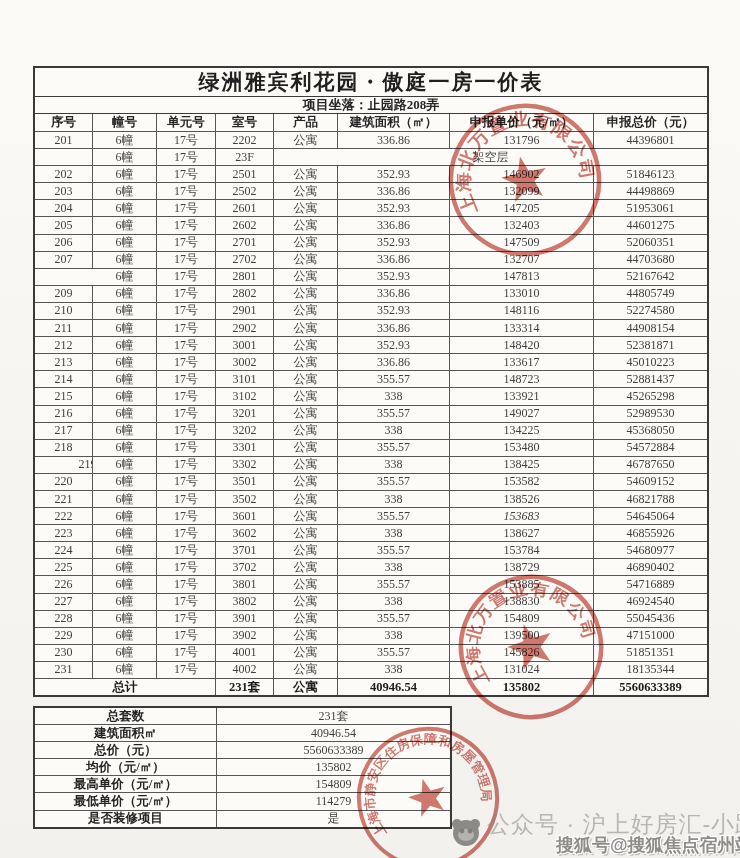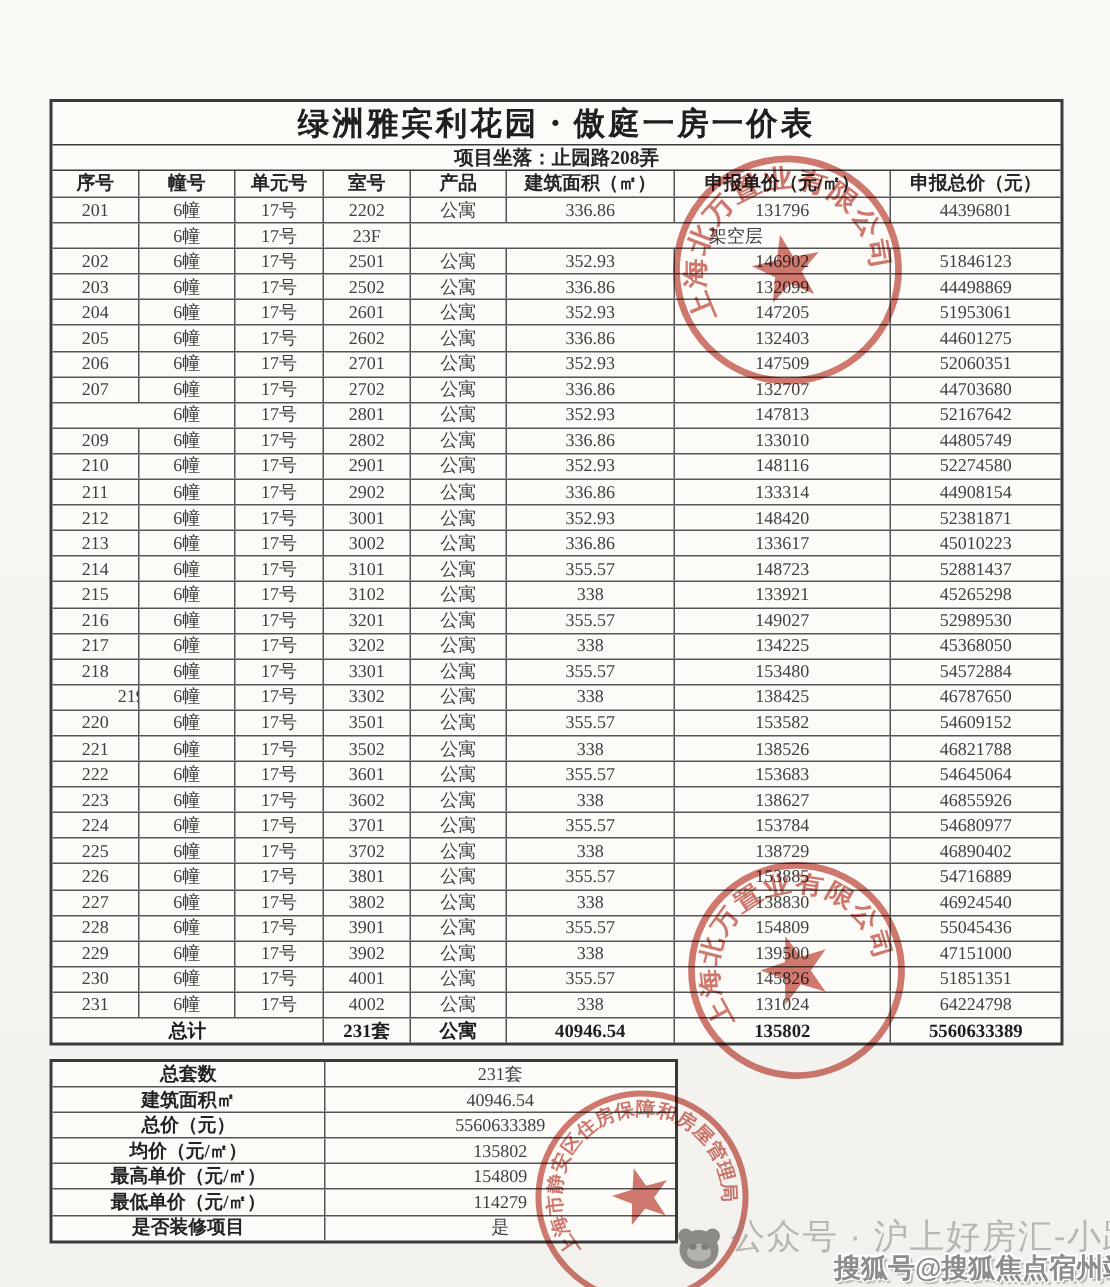--- a/index.html
+++ b/index.html
@@ -294,21 +294,21 @@
           <div class="td" style="width: 144px;">138526</div>
           <div class="td" style="width: 113px;">46821788</div>
         </div>
         <div class="tr">
           <div class="td" style="width: 58px;">222</div>
           <div class="td" style="width: 64px;">6幢</div>
           <div class="td" style="width: 59px;">17号</div>
           <div class="td" style="width: 58px;">3601</div>
           <div class="td" style="width: 64px;">公寓</div>
           <div class="td" style="width: 112px;">355.57</div>
-          <div class="td" style="width: 144px;">153683</div>
+          <div class="td" style="width: 144px; font-style: italic;">153683</div>
           <div class="td" style="width: 113px;">54645064</div>
         </div>
         <div class="tr">
           <div class="td" style="width: 58px;">223</div>
           <div class="td" style="width: 64px;">6幢</div>
           <div class="td" style="width: 59px;">17号</div>
           <div class="td" style="width: 58px;">3602</div>
           <div class="td" style="width: 64px;">公寓</div>
           <div class="td" style="width: 112px;">338</div>
           <div class="td" style="width: 144px;">138627</div>
@@ -385,21 +385,21 @@
           <div class="td" style="width: 113px;">51851351</div>
         </div>
         <div class="tr">
           <div class="td" style="width: 58px;">231</div>
           <div class="td" style="width: 64px;">6幢</div>
           <div class="td" style="width: 59px;">17号</div>
           <div class="td" style="width: 58px;">4002</div>
           <div class="td" style="width: 64px;">公寓</div>
           <div class="td" style="width: 112px;">338</div>
           <div class="td" style="width: 144px;">131024</div>
-          <div class="td" style="width: 113px;">64224798</div>
+          <div class="td" style="width: 113px;">18135344</div>
         </div>
         <div class="tr total">
           <div class="td" style="width: 181px;">总计</div>
           <div class="td" style="width: 58px;">231套</div>
           <div class="td" style="width: 64px;">公寓</div>
           <div class="td" style="width: 112px;">40946.54</div>
           <div class="td" style="width: 144px;">135802</div>
           <div class="td" style="width: 113px;">5560633389</div>
         </div>
       </div>

